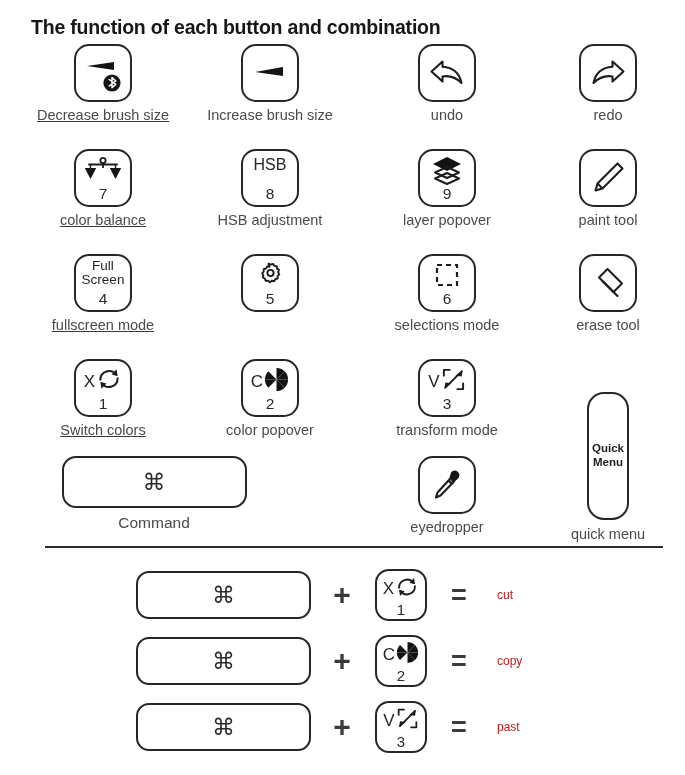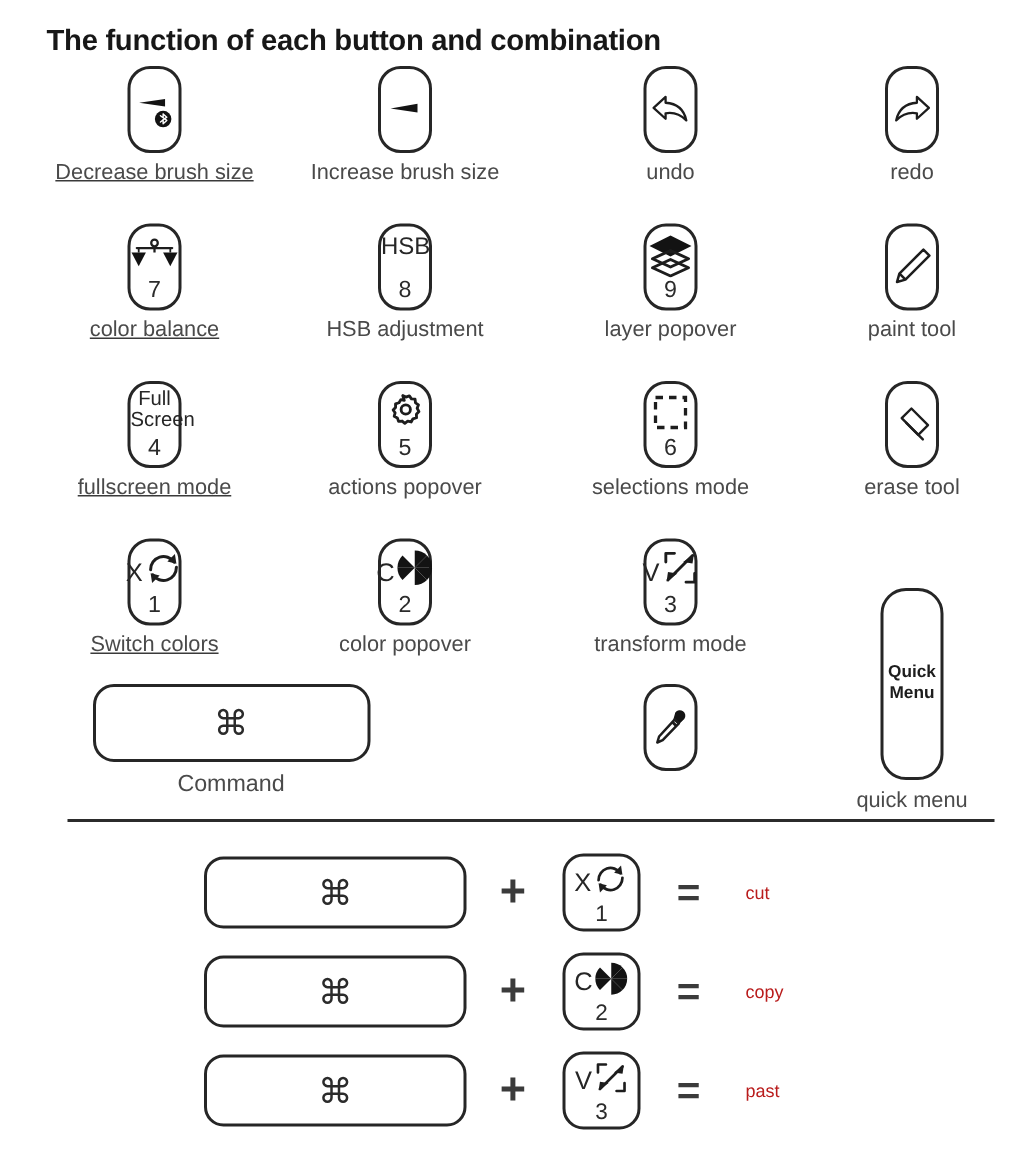--- a/index.html
+++ b/index.html
@@ -50,21 +50,21 @@
     width: 160px;
     text-align: center;
   }
   .cell.c0 { left: 23px; text-decoration: underline; }
   .cell.c1 { left: 190px; }
   .cell.c2 { left: 367px; }
   .cell.c3 { left: 528px; }
 
   .keycap {
     margin: 0 auto;
-    width: 36px;
+    width: 58px;
     height: 58px;
     border: 2.2px solid #262626;
     border-radius: 15px;
     background: #fff;
     position: relative;
     box-sizing: border-box;
   }
   .keylabel {
     margin-top: 6px;
     font-size: 14.5px;
@@ -409,21 +409,20 @@
             <svg width="28" height="28" viewBox="0 0 28 28">
               <path d="M14 3.2 L16.1 4.2 L18.4 3.4 L19.8 5.4 L22.2 5.6 L22.5 8.1 L24.5 9.4 L23.6 11.7
                        L24.8 13.9 L23.1 15.6 L23.2 18 L20.8 18.7 L19.6 20.8 L17.3 20.3 L15.4 21.7
                        L13.6 20.2 L11.2 20.4 L10.4 18.1 L8.3 17 L8.9 14.7 L7.6 12.8 L9.2 11.1
                        L9.2 8.7 L11.5 8 L12.8 5.9 L15 6.4 Z" fill="none" stroke="#1d1d1d" stroke-width="1.9" stroke-linejoin="round" transform="translate(-1.5,-0.5)"></path>
               <circle cx="14.5" cy="12" r="3.1" fill="none" stroke="#1d1d1d" stroke-width="1.9"></circle>
             </svg>
           </div>
           <div class="knum">5</div>
         </div>
-        <div class="keylabel">actions popover</div>
       </div>
 
       <div class="cell c2">
         <div class="keycap">
           <div class="kglyph">
             <svg width="28" height="28" viewBox="0 0 28 28">
               <rect x="4" y="4" width="20" height="20" fill="none" stroke="#1d1d1d" stroke-width="2.2" stroke-dasharray="5 4" stroke-linecap="butt"></rect>
             </svg>
           </div>
           <div class="knum">6</div>
@@ -524,20 +523,21 @@
   <div class="eyed-cell">
     <div class="keycap">
       <div class="kglyph full">
         <svg width="40" height="40" viewBox="0 0 40 40">
           <path d="M24 7.5 a4.6 4.6 0 0 1 7.5 5.4 L26.6 17.8 L22.3 13.5 Z" fill="#131313"></path>
           <path d="M23.6 13.2 L27 16.6 L13.5 30.5 L9 32.5 L10.5 27.5 Z" fill="none" stroke="#1d1d1d" stroke-width="2.1" stroke-linejoin="round"></path>
           <line x1="21.5" y1="15.3" x2="24.9" y2="18.7" stroke="#1d1d1d" stroke-width="2.4"></line>
         </svg>
       </div>
     </div>
+    <div class="keylabel">eyedropper</div>
   </div>
 
   <div class="divider"></div>
 
   <div class="combos">
 
     <div class="combo-row">
       <div class="combo-cmd">
         <span class="cmd-glyph">⌘</span>
       </div>

